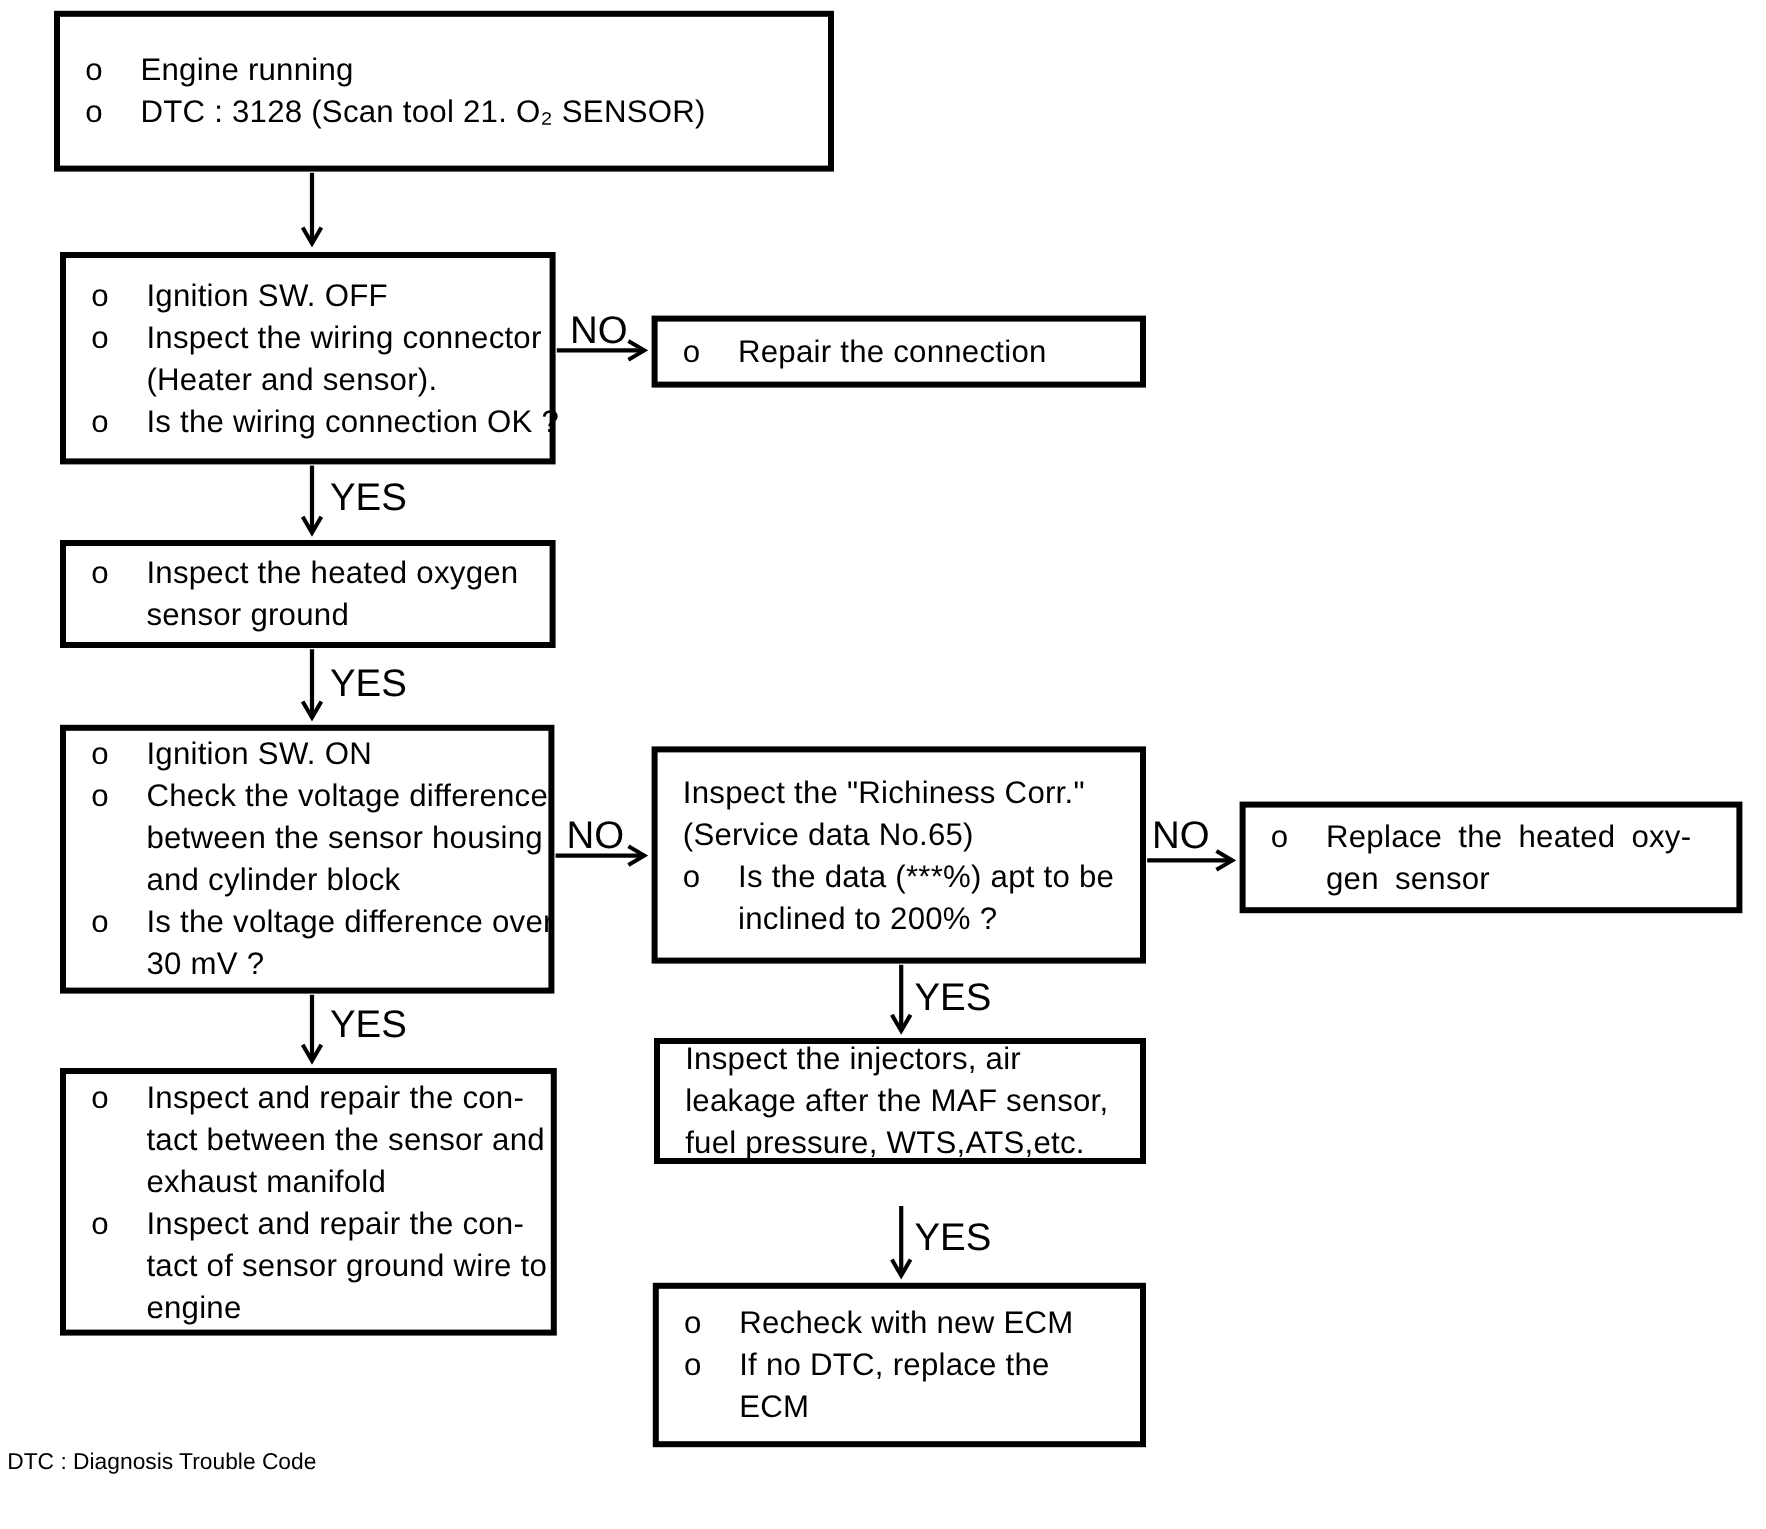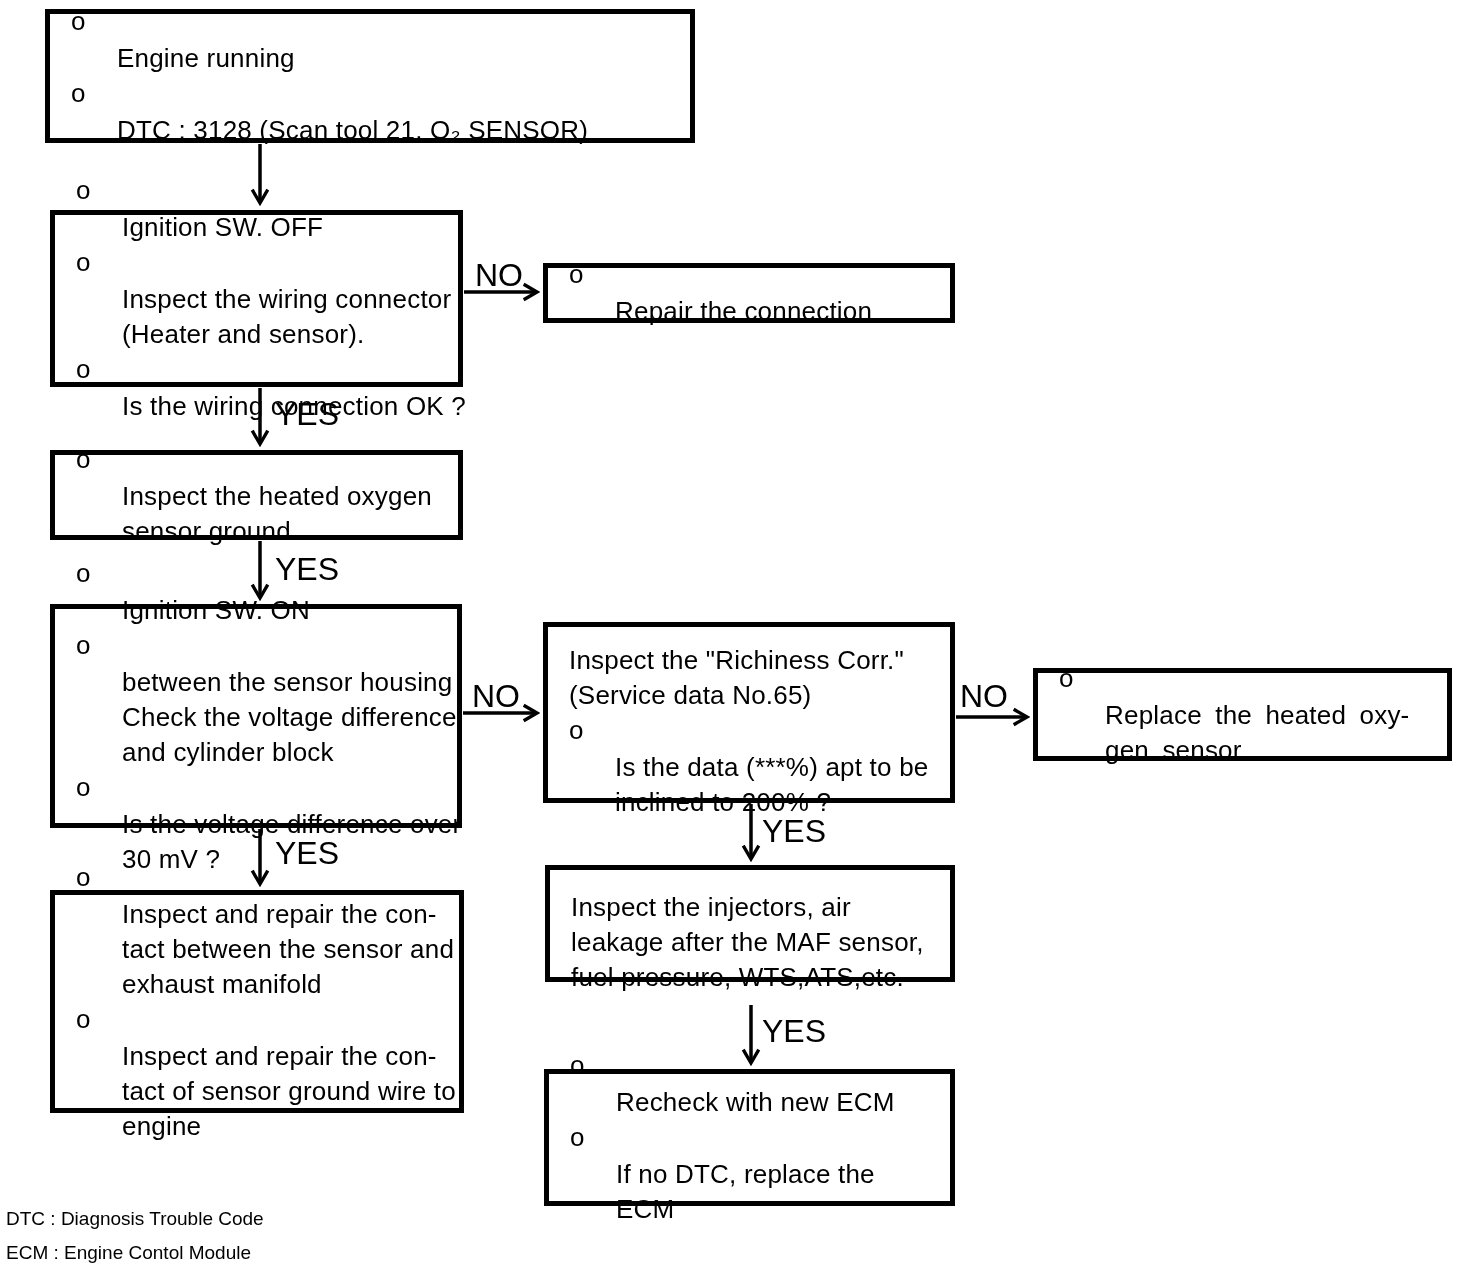--- a/index.html
+++ b/index.html
@@ -20,32 +20,32 @@
     display:flex;
     flex-direction:column;
     justify-content:center;
     padding:4px 8px 4px 21px;
     font-size:26px;
     line-height:35px;
     letter-spacing:.2px;
   }
   .item{display:flex;align-items:flex-start;}
   .bullet{flex:0 0 46px;}
-  .lines{flex:1 1 auto;margin-top:37px;}
+  .lines{flex:1 1 auto;}
   .line{white-space:nowrap;}
   
   #node-start      {left:45px;  top:9px;    width:650px; height:134px;}
   #node-check-wiring{left:50px; top:210px;  width:413px; height:177px;}
   #node-repair     {left:543px; top:263px;  width:412px; height:60px;}
   #node-ground     {left:50px;  top:450px;  width:413px; height:90px;}
   #node-voltage    {left:50px;  top:604px;  width:412px; height:224px;}
   #node-richiness  {left:543px; top:622px;  width:412px; height:181px;}
   #node-replace    {left:1033px;top:668px;  width:419px; height:93px;}
   #node-contact    {left:50px;  top:890px;  width:414px; height:223px;}
-  #node-injectors  {left:545px; top:865px;  width:410px; height:117px;}
+  #node-injectors  {left:545px; top:865px;  width:410px; height:105px;}
   #node-ecm        {left:544px; top:1069px; width:411px; height:137px;}
   #node-replace .line{word-spacing:6px;}
   .edge-label{
     position:absolute;
     font-size:32px;
     line-height:27px;
     white-space:nowrap;
   }
   #lbl-wiring-no    {left:475px; top:262px;}
   #lbl-wiring-yes   {left:275px; top:401px;}
@@ -139,22 +139,22 @@
   <div class="node" id="node-voltage">
       <div class="item">
         <span class="bullet">o</span>
         <div class="lines">
           <div class="line">Ignition SW. ON</div>
         </div>
       </div>
       <div class="item">
         <span class="bullet">o</span>
         <div class="lines">
+          <div class="line">Check the voltage difference</div>
           <div class="line">between the sensor housing</div>
-          <div class="line">Check the voltage difference</div>
           <div class="line">and cylinder block</div>
         </div>
       </div>
       <div class="item">
         <span class="bullet">o</span>
         <div class="lines">
           <div class="line">Is the voltage difference over</div>
           <div class="line">30 mV ?</div>
         </div>
       </div>
@@ -230,16 +230,15 @@
   <span class="edge-label" id="lbl-wiring-yes">YES</span>
   <span class="edge-label" id="lbl-ground-yes">YES</span>
   <span class="edge-label" id="lbl-voltage-no">NO</span>
   <span class="edge-label" id="lbl-richiness-no">NO</span>
   <span class="edge-label" id="lbl-voltage-yes">YES</span>
   <span class="edge-label" id="lbl-richiness-yes">YES</span>
   <span class="edge-label" id="lbl-injectors-yes">YES</span>
 
   <div id="legend">
     <div>DTC : Diagnosis Trouble Code</div>
-    <div>ECM : Engine Contol Module</div>
   </div>
 
 </div>
 
 </body></html>

